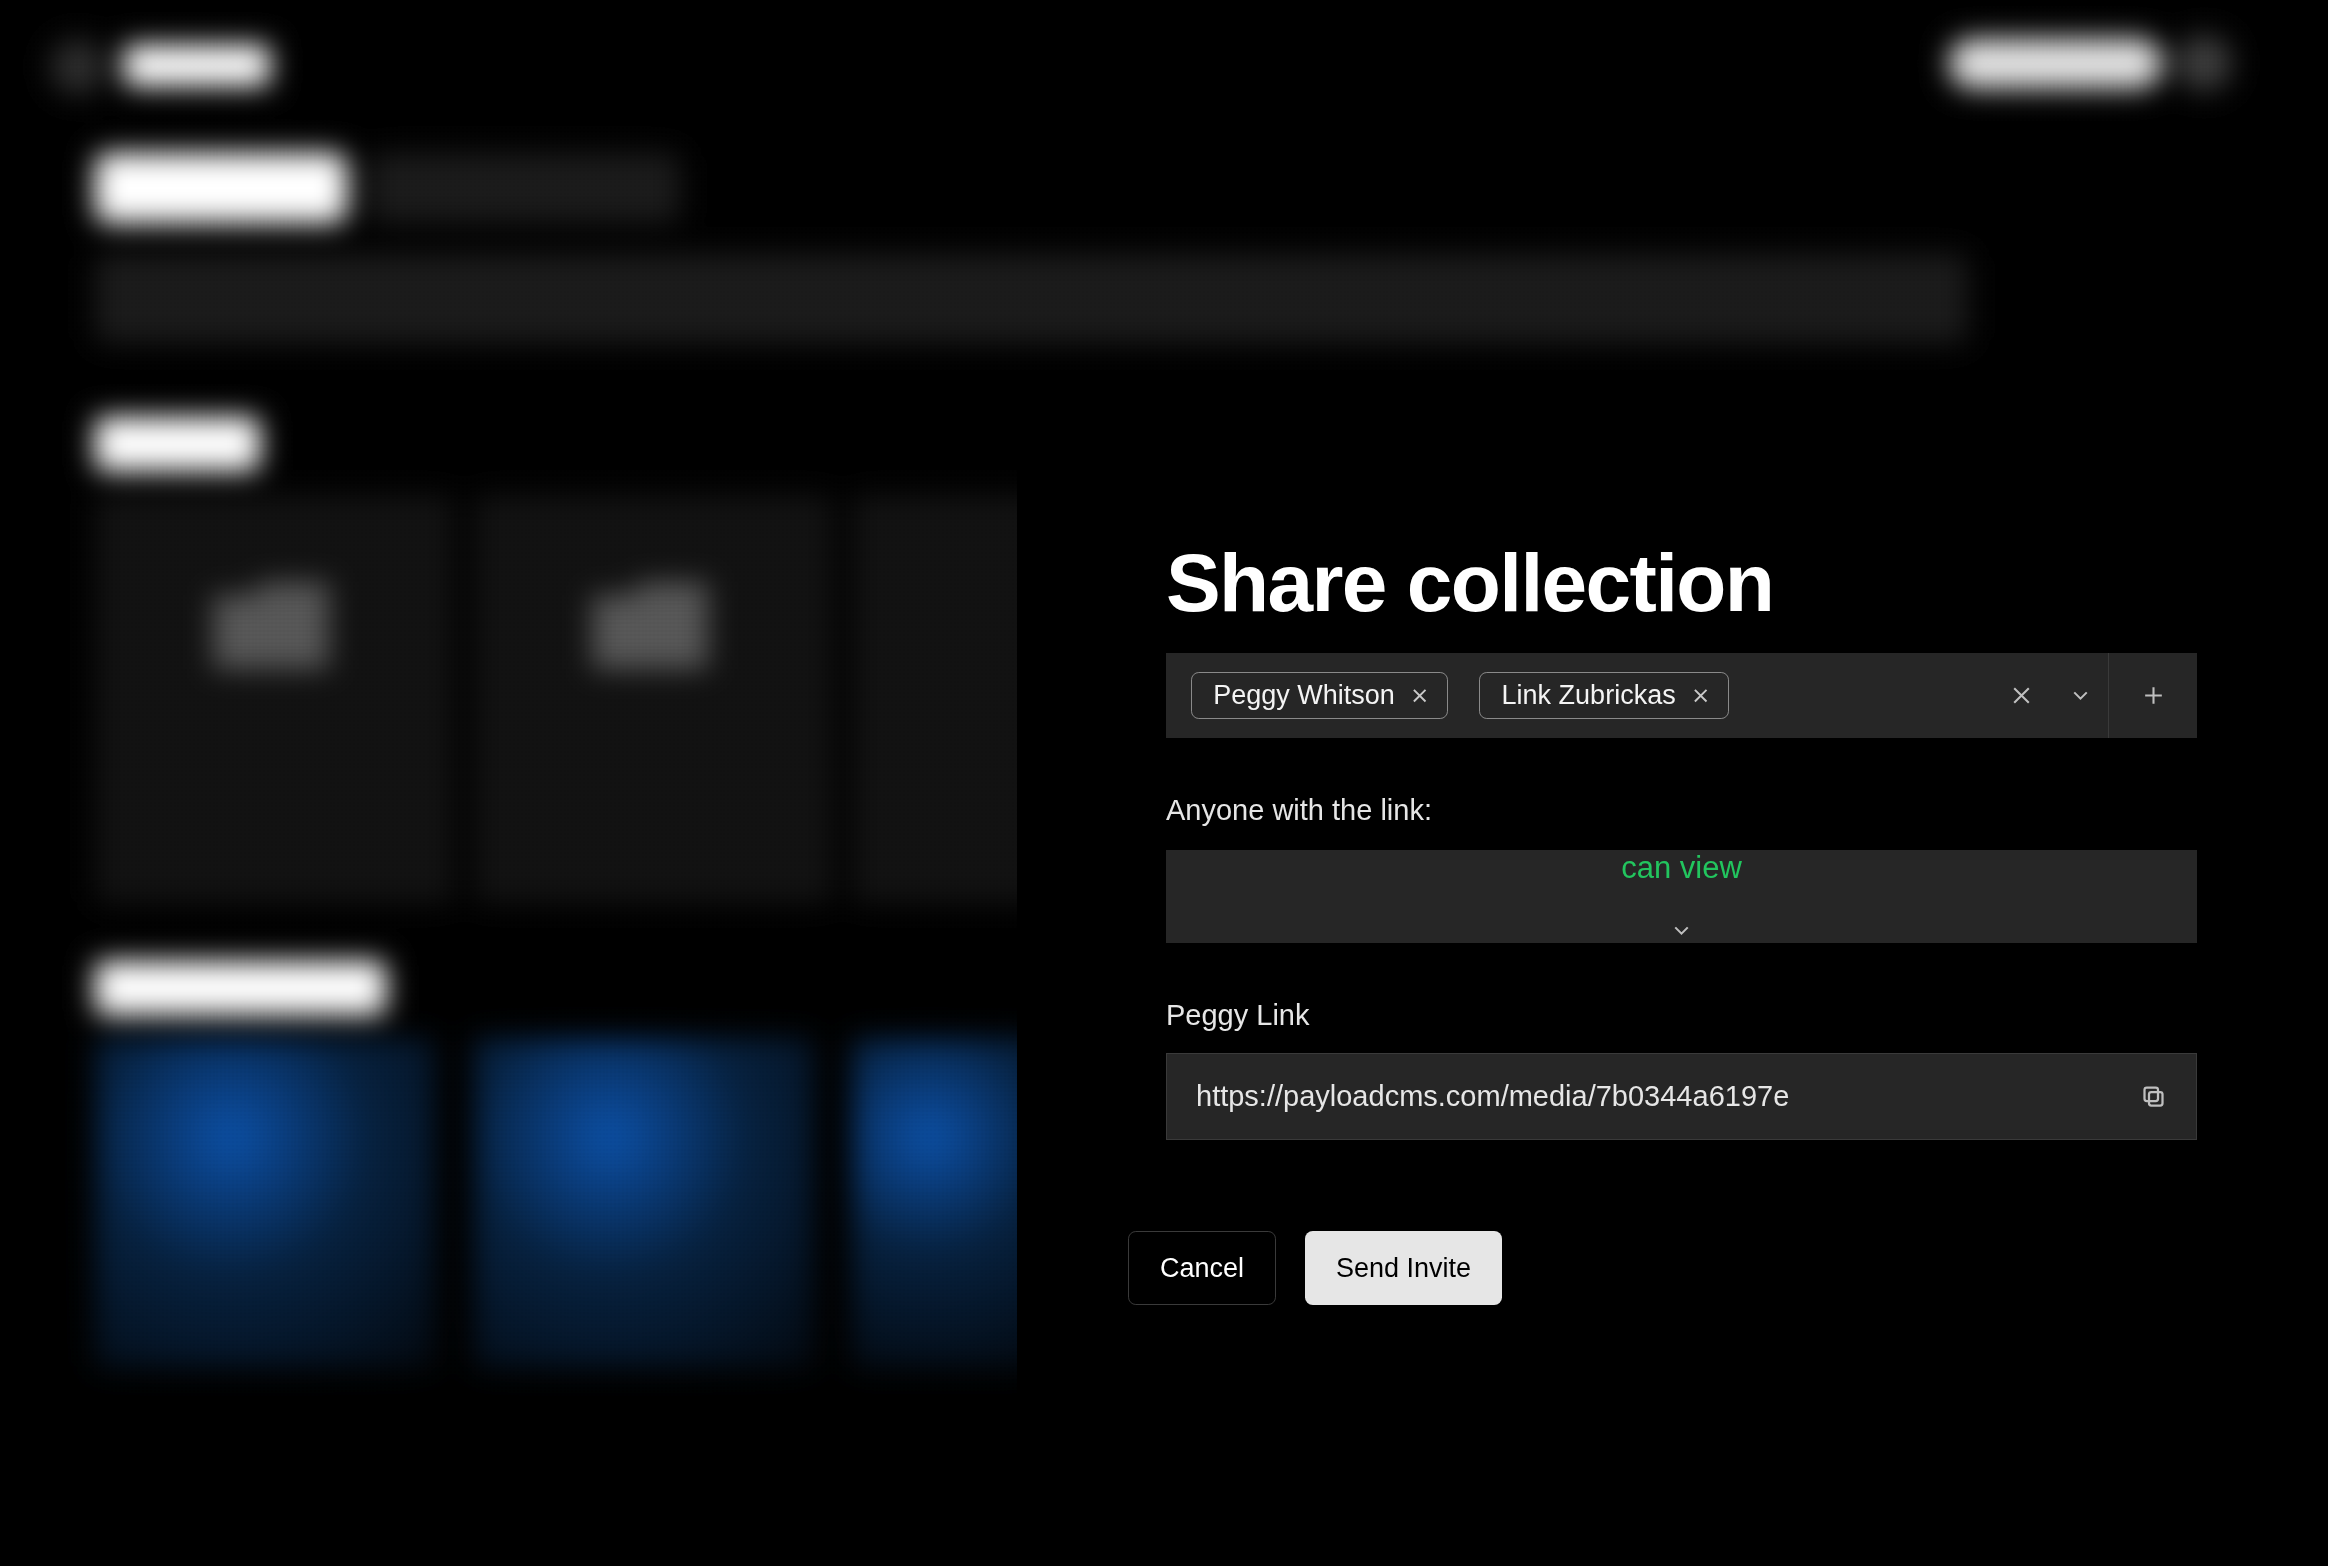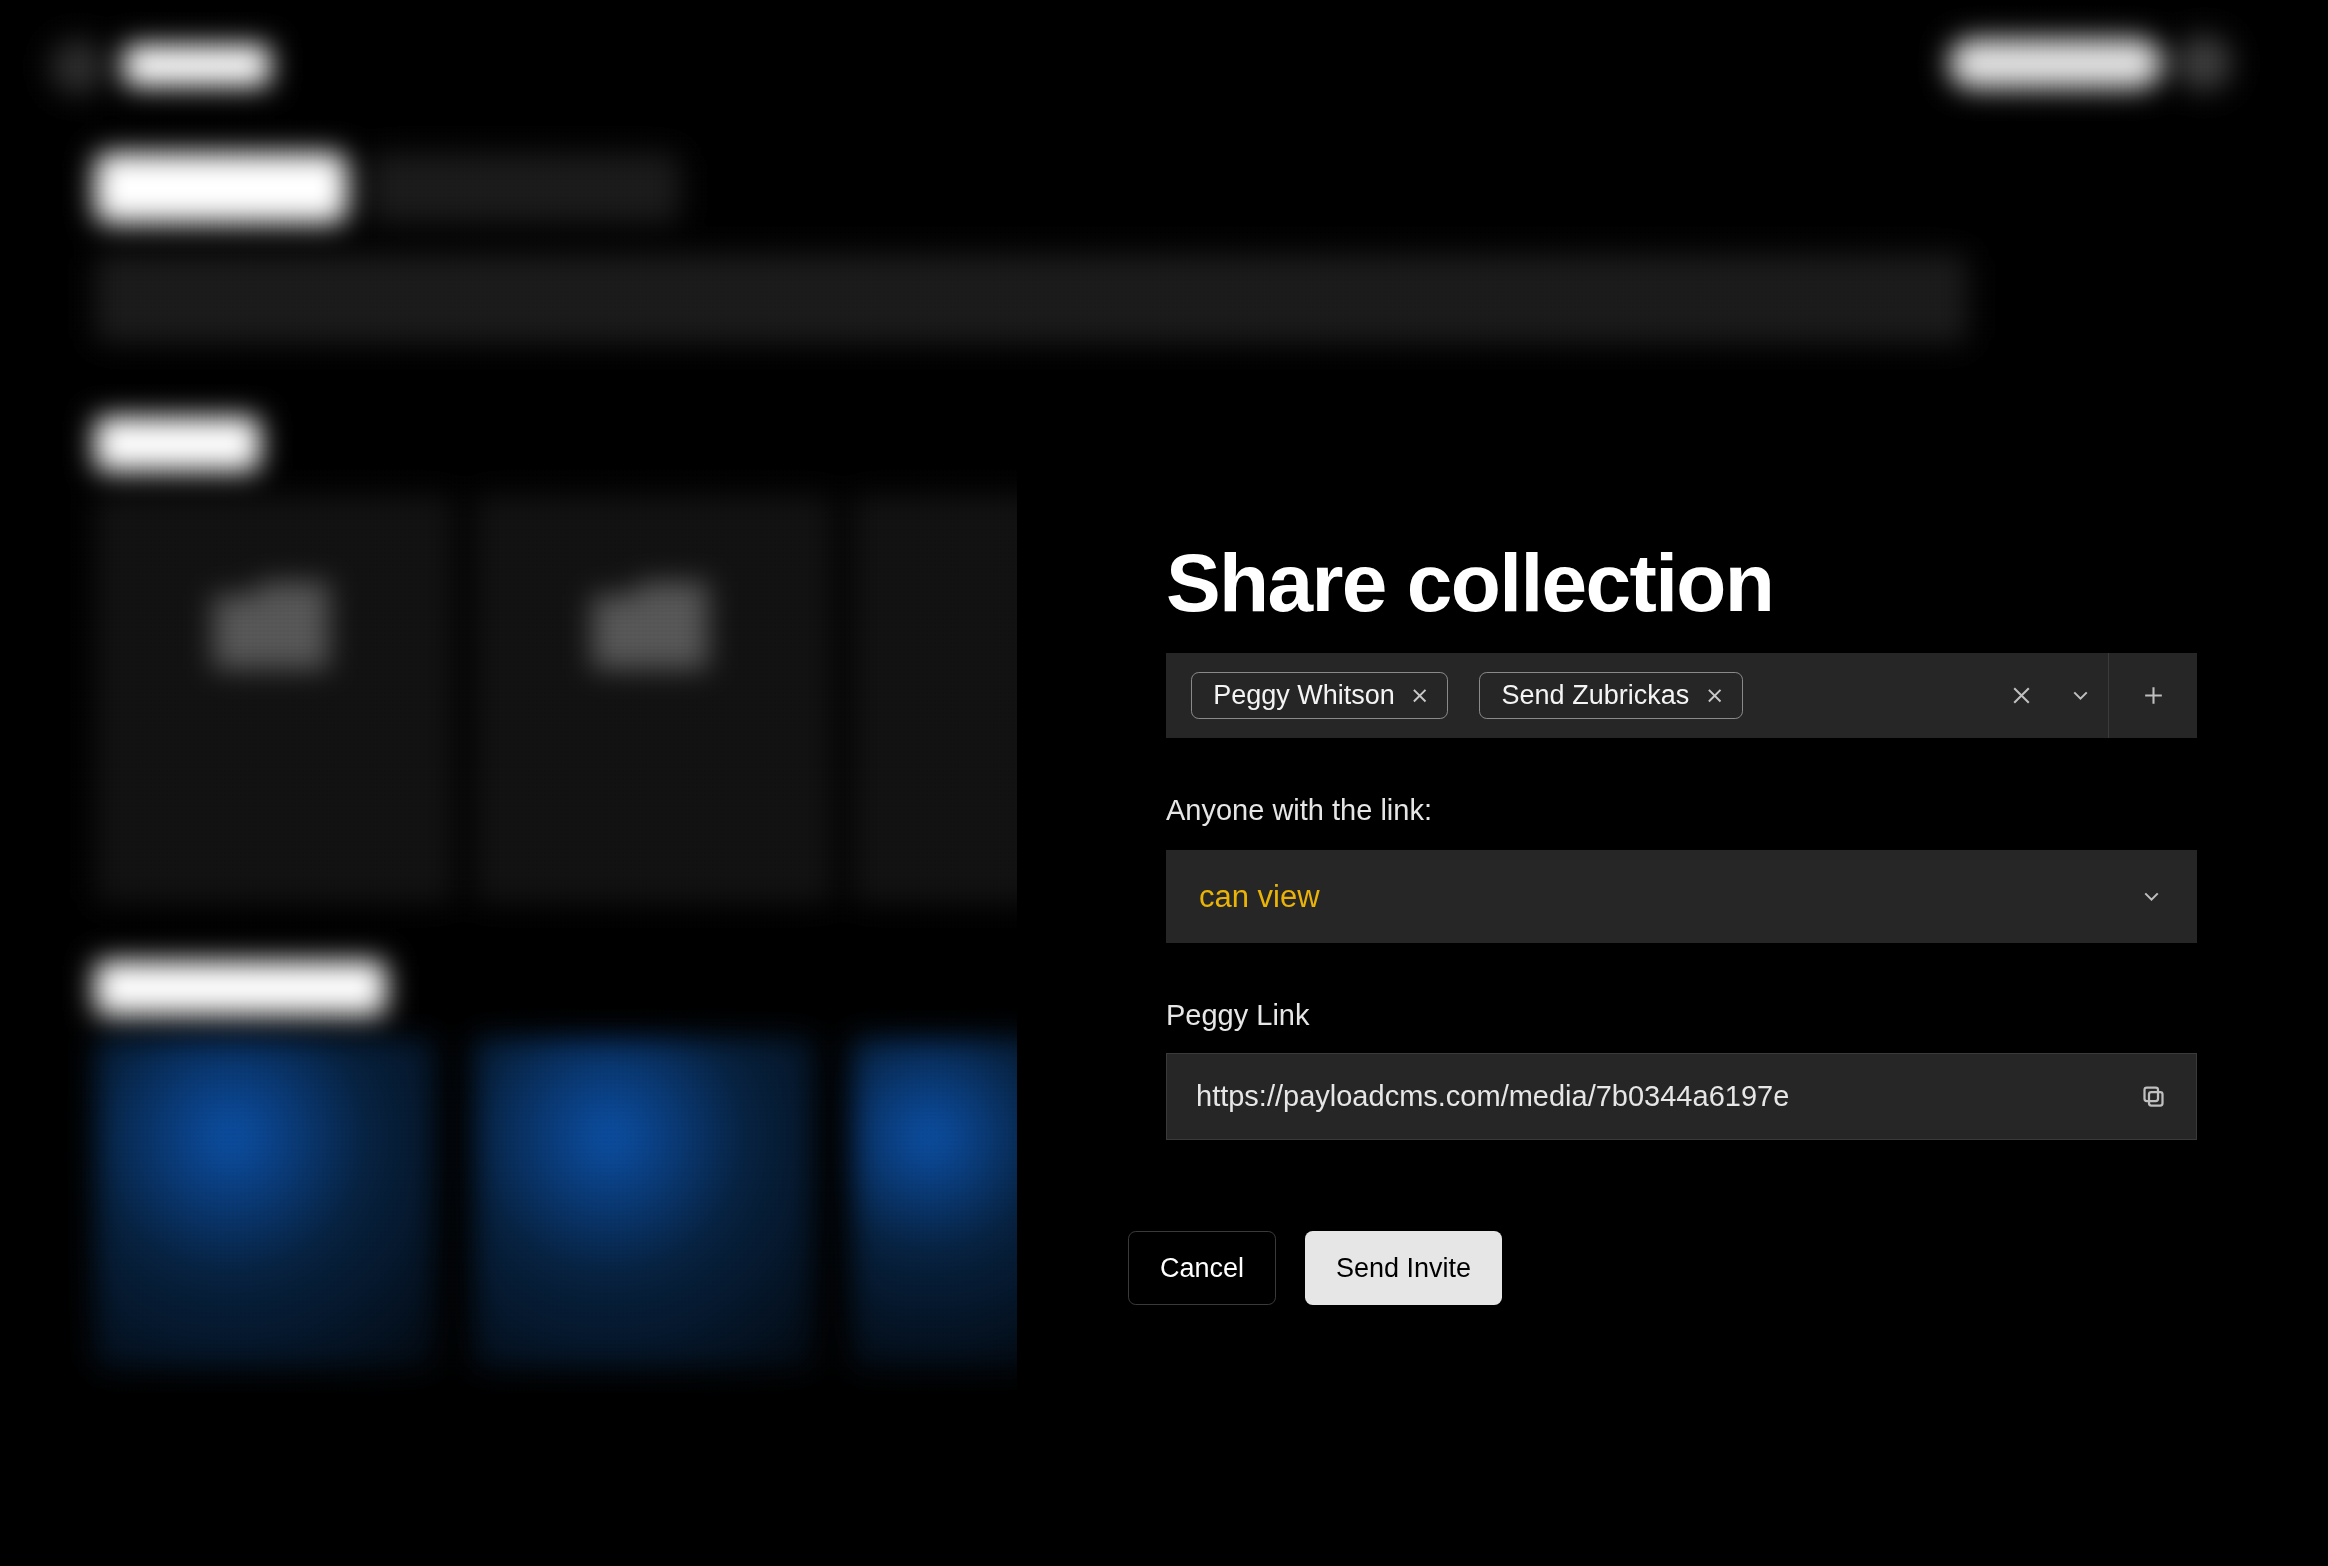--- a/index.html
+++ b/index.html
@@ -44,21 +44,21 @@
       position:absolute; top:0; height:85px; display:flex; align-items:center; justify-content:center;
     }
     .sharebox .clear { right:146px; width:60px; }
     .sharebox .drop  { right:89px;  width:56px; }
     .sharebox .plus  { right:0; width:89px; border-left:1.9px solid #3a3a3a; }
     .ico { width:25px; height:25px; stroke:#bfbfbf; stroke-width:2; fill:none; }
 
     .selectbox {
       margin:23px 0 16px 149px; width:1031px; height:93px; background:#262626;
       display:flex; align-items:center; padding:0 33px; justify-content:space-between;
-      color:#eab308; font-size:31px;
+      color:#22c55e; font-size:31px;flex-direction:column;
     }
     .urlbox {
       margin:21.3px 0 0 149px; width:1031px; height:87px; background:#262626;
       border:1.9px solid #3a3a3a; display:flex; align-items:center; padding:0 29px;
       justify-content:space-between; color:#e6e6e6; font-size:29px;
     }
     .copyico { width:27px; height:27px; stroke:#bfbfbf; stroke-width:2; fill:none; }
 
     .actions { margin:91px 0 0 111px; display:flex; gap:29px; }
     .btn {
@@ -101,21 +101,21 @@
 
   <div class="sharebox">
     <div class="chips">
       <div class="chip">
         <span>Peggy Whitson</span>
         <svg class="x" viewBox="0 0 20 20">
             <path d="M4 4l12 12M16 4L4 16" stroke-width="2"></path>
           </svg>
       </div>
       <div class="chip">
-        <span>Send Zubrickas</span>
+        <span>Link Zubrickas</span>
         <svg class="x" viewBox="0 0 20 20">
             <path d="M4 4l12 12M16 4L4 16" stroke-width="2"></path>
           </svg>
       </div>
     </div>
     <div class="clear">
       <svg class="ico" viewBox="0 0 24 24">
           <path d="M5 5l14 14M19 5L5 19"></path>
         </svg>
     </div>

